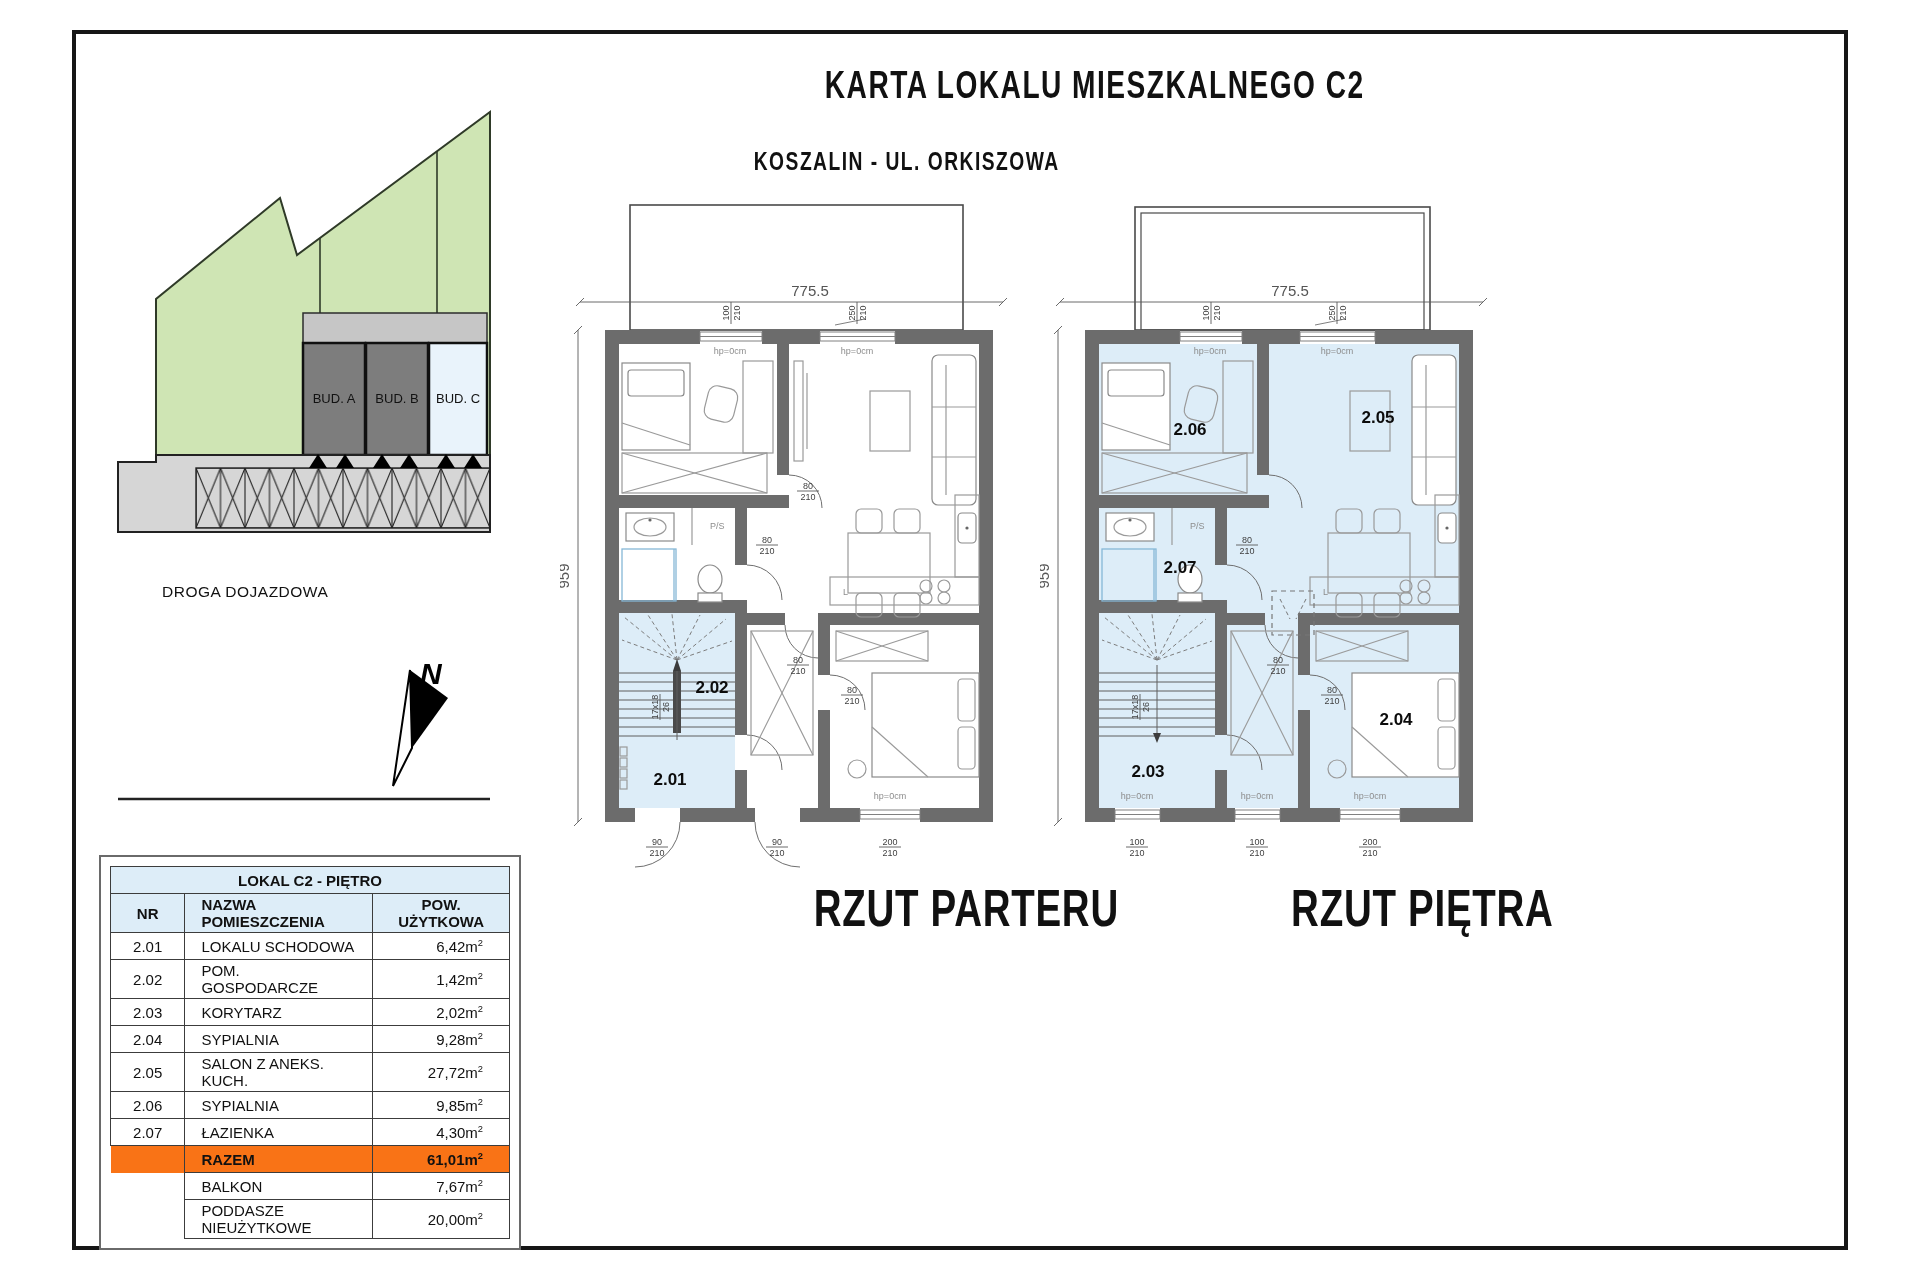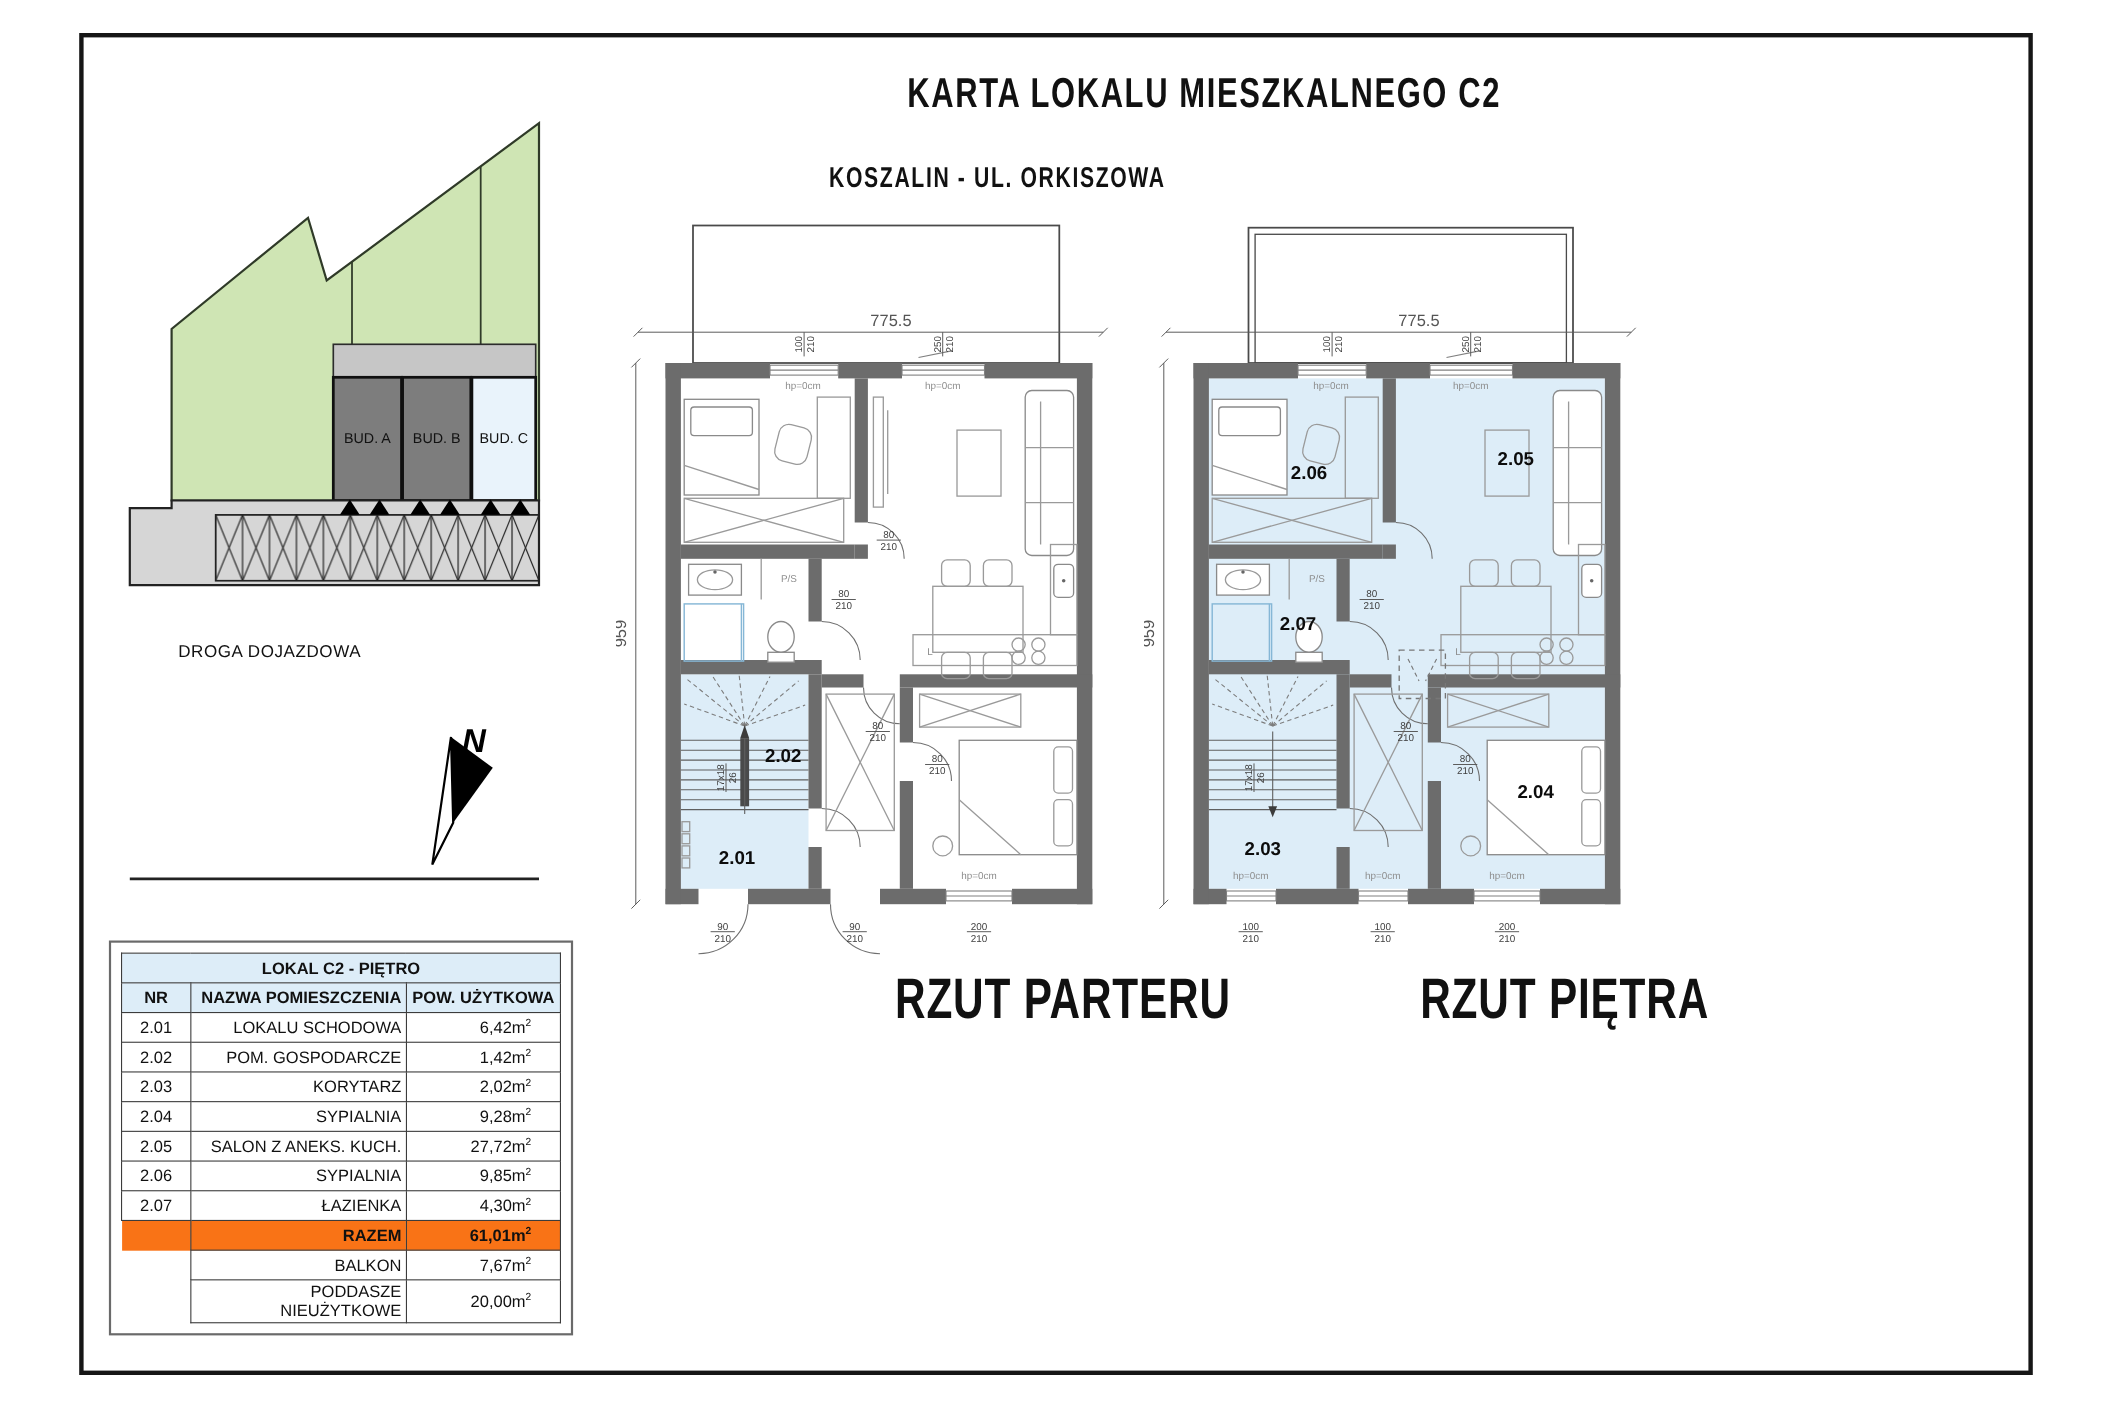--- a/index.html
+++ b/index.html
@@ -13,24 +13,24 @@
   .title-line{font-weight:bold;letter-spacing:2px;text-align:left;}
   .t1{left:730px;top:64px;width:600px;font-size:38px;}
   .t2{left:700px;top:118px;width:440px;font-size:26px;margin-top:28px;}
   .caption{font-weight:bold;letter-spacing:1px;text-align:center;font-size:52px;}
   .cap-parter{left:760px;top:878px;width:260px;}
   .cap-pietro{left:1245px;top:878px;width:240px;}
 
   
   .tbl-wrap{left:99px;top:855px;width:422px;border:2px solid #6a6a6a;background:#fff;padding:9px;box-sizing:border-box;}
   table.rooms{border-collapse:collapse;width:100%;font-size:15px;}
-  table.rooms td,table.rooms th{border:1.4px solid #3c3c3c;padding:2px 4px;height:22px;background:#fff;}
+  table.rooms td,table.rooms th{border:1.4px solid #3c3c3c;padding:2px 16px;height:22px;background:#fff;}
   table.rooms .hdr{background:#ddedf8;font-weight:bold;text-align:center;}
   table.rooms .c-nr{width:62px;text-align:center;}
-  table.rooms .c-name{width:208px;text-align:right;}
+  table.rooms .c-name{width:208px;text-align:left;}
   table.rooms .c-area{width:124px;text-align:right;padding-right:26px;}
   table.rooms tr.sum td{background:#f97316;font-weight:bold;}
   table.rooms td.ghost{border:none;background:transparent;}
   sup{font-size:62%;}
 
   
   svg text{font-family:"Liberation Sans",sans-serif;}
   .wall{fill:#6c6c6c;}
   .tl{stroke:#9a9a9a;stroke-width:1.2;fill:none;}
   .fx{stroke:#8a8a8a;stroke-width:1.2;fill:#fff;}

